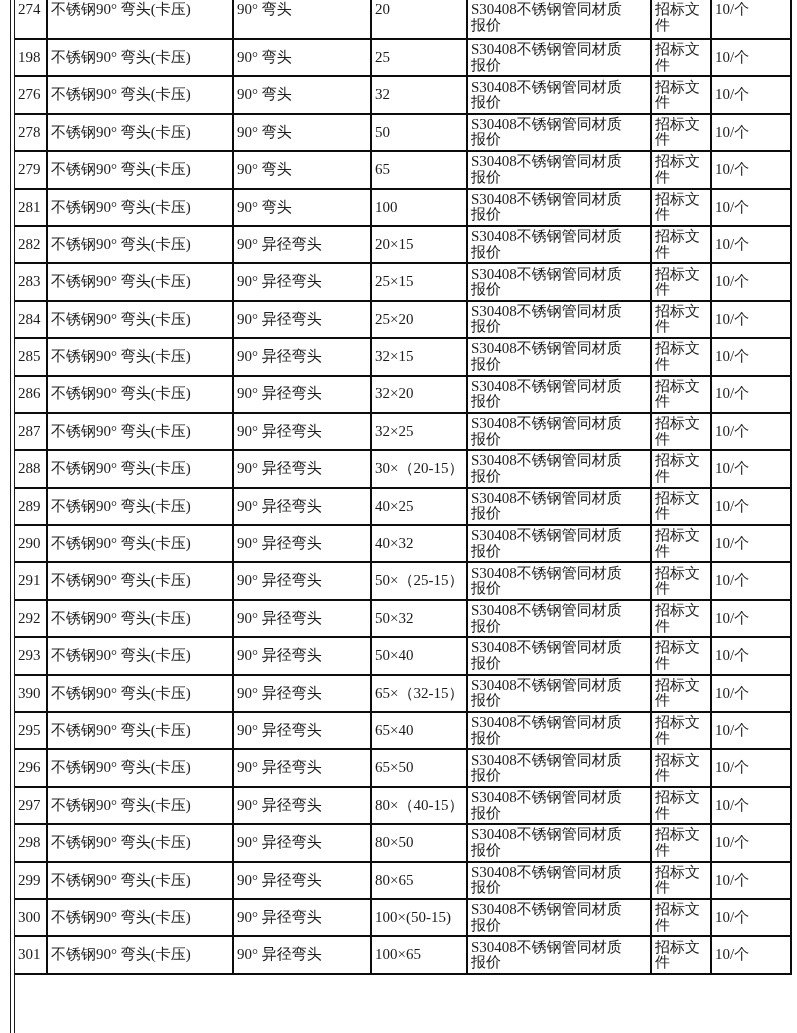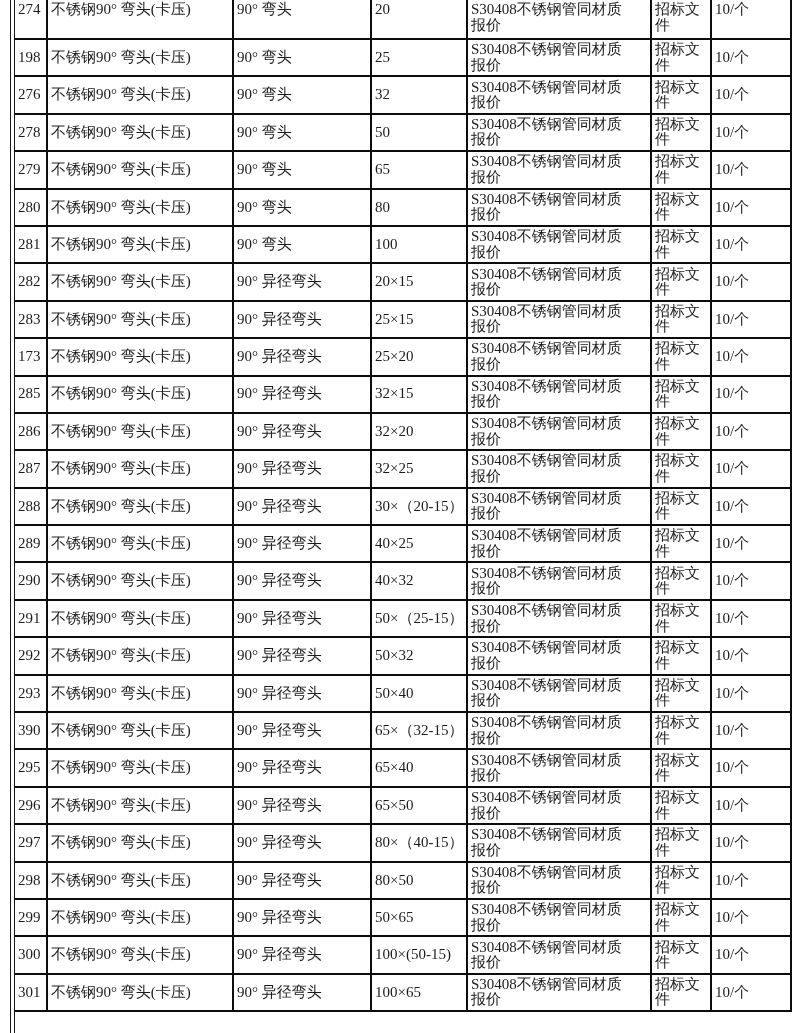--- a/index.html
+++ b/index.html
@@ -48,21 +48,21 @@
   table.items tr:first-child td {
     border-top: none;
     vertical-align: top;
     padding-top: 2px;
     height: 35px;
     margin-left: 28px;
   }
   
   table.items td.c-no { border-left: none; }
   table.items td.c-price { padding-right: 20px; }
-  table.items td.c-doc { padding-right: 6px; }
+  table.items td.c-doc { padding-right: 6px; border-radius: 13px; }
 </style>
 </head>
 <body>
 
 <div class="page">
   <div class="vline vline-outer"></div>
   <div class="vline vline-inner"></div>
 
   <table class="items">
     <colgroup>
@@ -114,29 +114,20 @@
         <tr>
       <td class="c-no">279</td>
       <td class="c-name">不锈钢90° 弯头(卡压)</td>
       <td class="c-type">90° 弯头</td>
       <td class="c-size">65</td>
       <td class="c-price">S30408不锈钢管同材质报价</td>
       <td class="c-doc">招标文件</td>
       <td class="c-unit">10/个</td>
     </tr>
         <tr>
-      <td class="c-no">280</td>
-      <td class="c-name">不锈钢90° 弯头(卡压)</td>
-      <td class="c-type">90° 弯头</td>
-      <td class="c-size">80</td>
-      <td class="c-price">S30408不锈钢管同材质报价</td>
-      <td class="c-doc">招标文件</td>
-      <td class="c-unit">10/个</td>
-    </tr>
-        <tr>
       <td class="c-no">281</td>
       <td class="c-name">不锈钢90° 弯头(卡压)</td>
       <td class="c-type">90° 弯头</td>
       <td class="c-size">100</td>
       <td class="c-price">S30408不锈钢管同材质报价</td>
       <td class="c-doc">招标文件</td>
       <td class="c-unit">10/个</td>
     </tr>
         <tr>
       <td class="c-no">282</td>
@@ -150,21 +141,21 @@
         <tr>
       <td class="c-no">283</td>
       <td class="c-name">不锈钢90° 弯头(卡压)</td>
       <td class="c-type">90° 异径弯头</td>
       <td class="c-size">25×15</td>
       <td class="c-price">S30408不锈钢管同材质报价</td>
       <td class="c-doc">招标文件</td>
       <td class="c-unit">10/个</td>
     </tr>
         <tr>
-      <td class="c-no">173</td>
+      <td class="c-no">284</td>
       <td class="c-name">不锈钢90° 弯头(卡压)</td>
       <td class="c-type">90° 异径弯头</td>
       <td class="c-size">25×20</td>
       <td class="c-price">S30408不锈钢管同材质报价</td>
       <td class="c-doc">招标文件</td>
       <td class="c-unit">10/个</td>
     </tr>
         <tr>
       <td class="c-no">285</td>
       <td class="c-name">不锈钢90° 弯头(卡压)</td>
@@ -288,21 +279,21 @@
       <td class="c-type">90° 异径弯头</td>
       <td class="c-size">80×50</td>
       <td class="c-price">S30408不锈钢管同材质报价</td>
       <td class="c-doc">招标文件</td>
       <td class="c-unit">10/个</td>
     </tr>
         <tr>
       <td class="c-no">299</td>
       <td class="c-name">不锈钢90° 弯头(卡压)</td>
       <td class="c-type">90° 异径弯头</td>
-      <td class="c-size">50×65</td>
+      <td class="c-size">80×65</td>
       <td class="c-price">S30408不锈钢管同材质报价</td>
       <td class="c-doc">招标文件</td>
       <td class="c-unit">10/个</td>
     </tr>
         <tr>
       <td class="c-no">300</td>
       <td class="c-name">不锈钢90° 弯头(卡压)</td>
       <td class="c-type">90° 异径弯头</td>
       <td class="c-size">100×(50-15)</td>
       <td class="c-price">S30408不锈钢管同材质报价</td>

